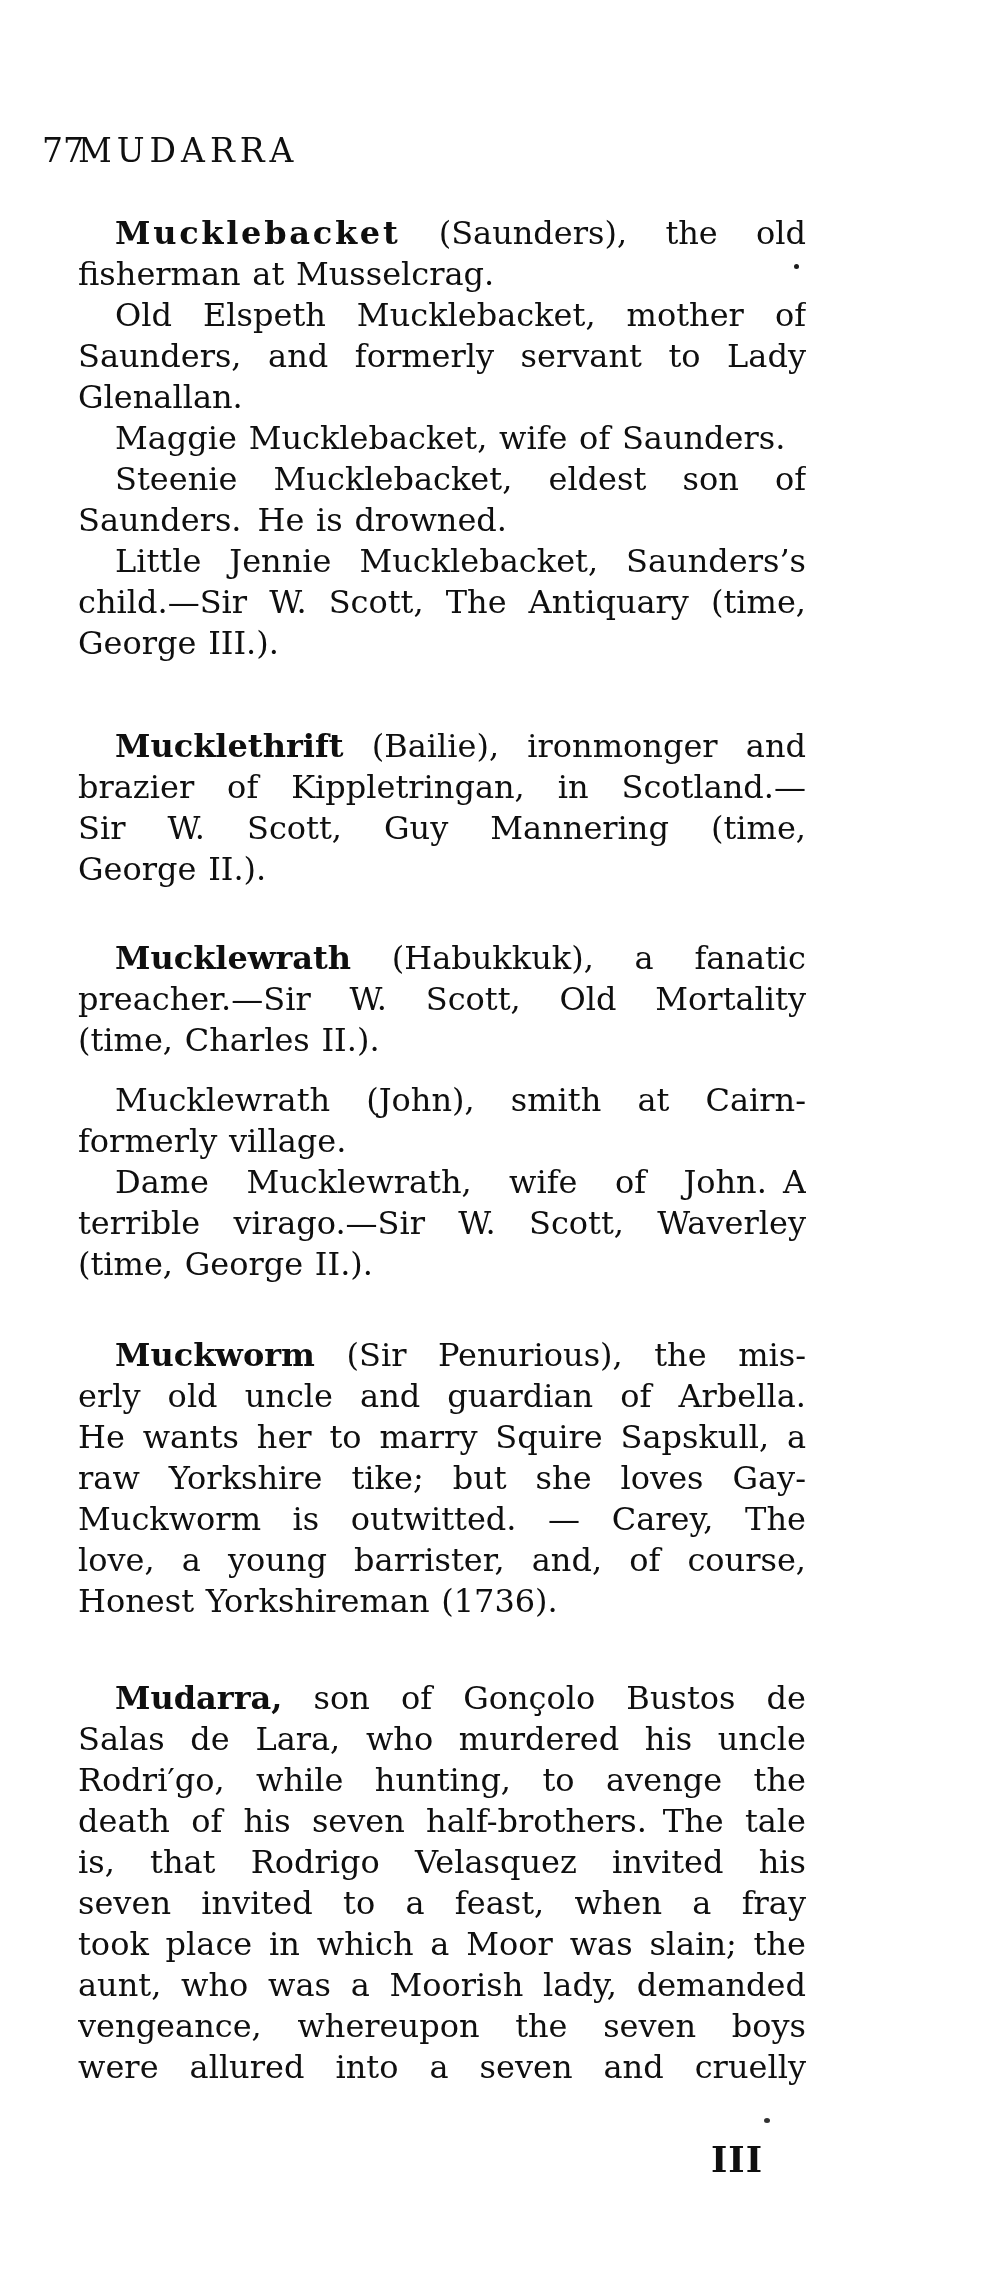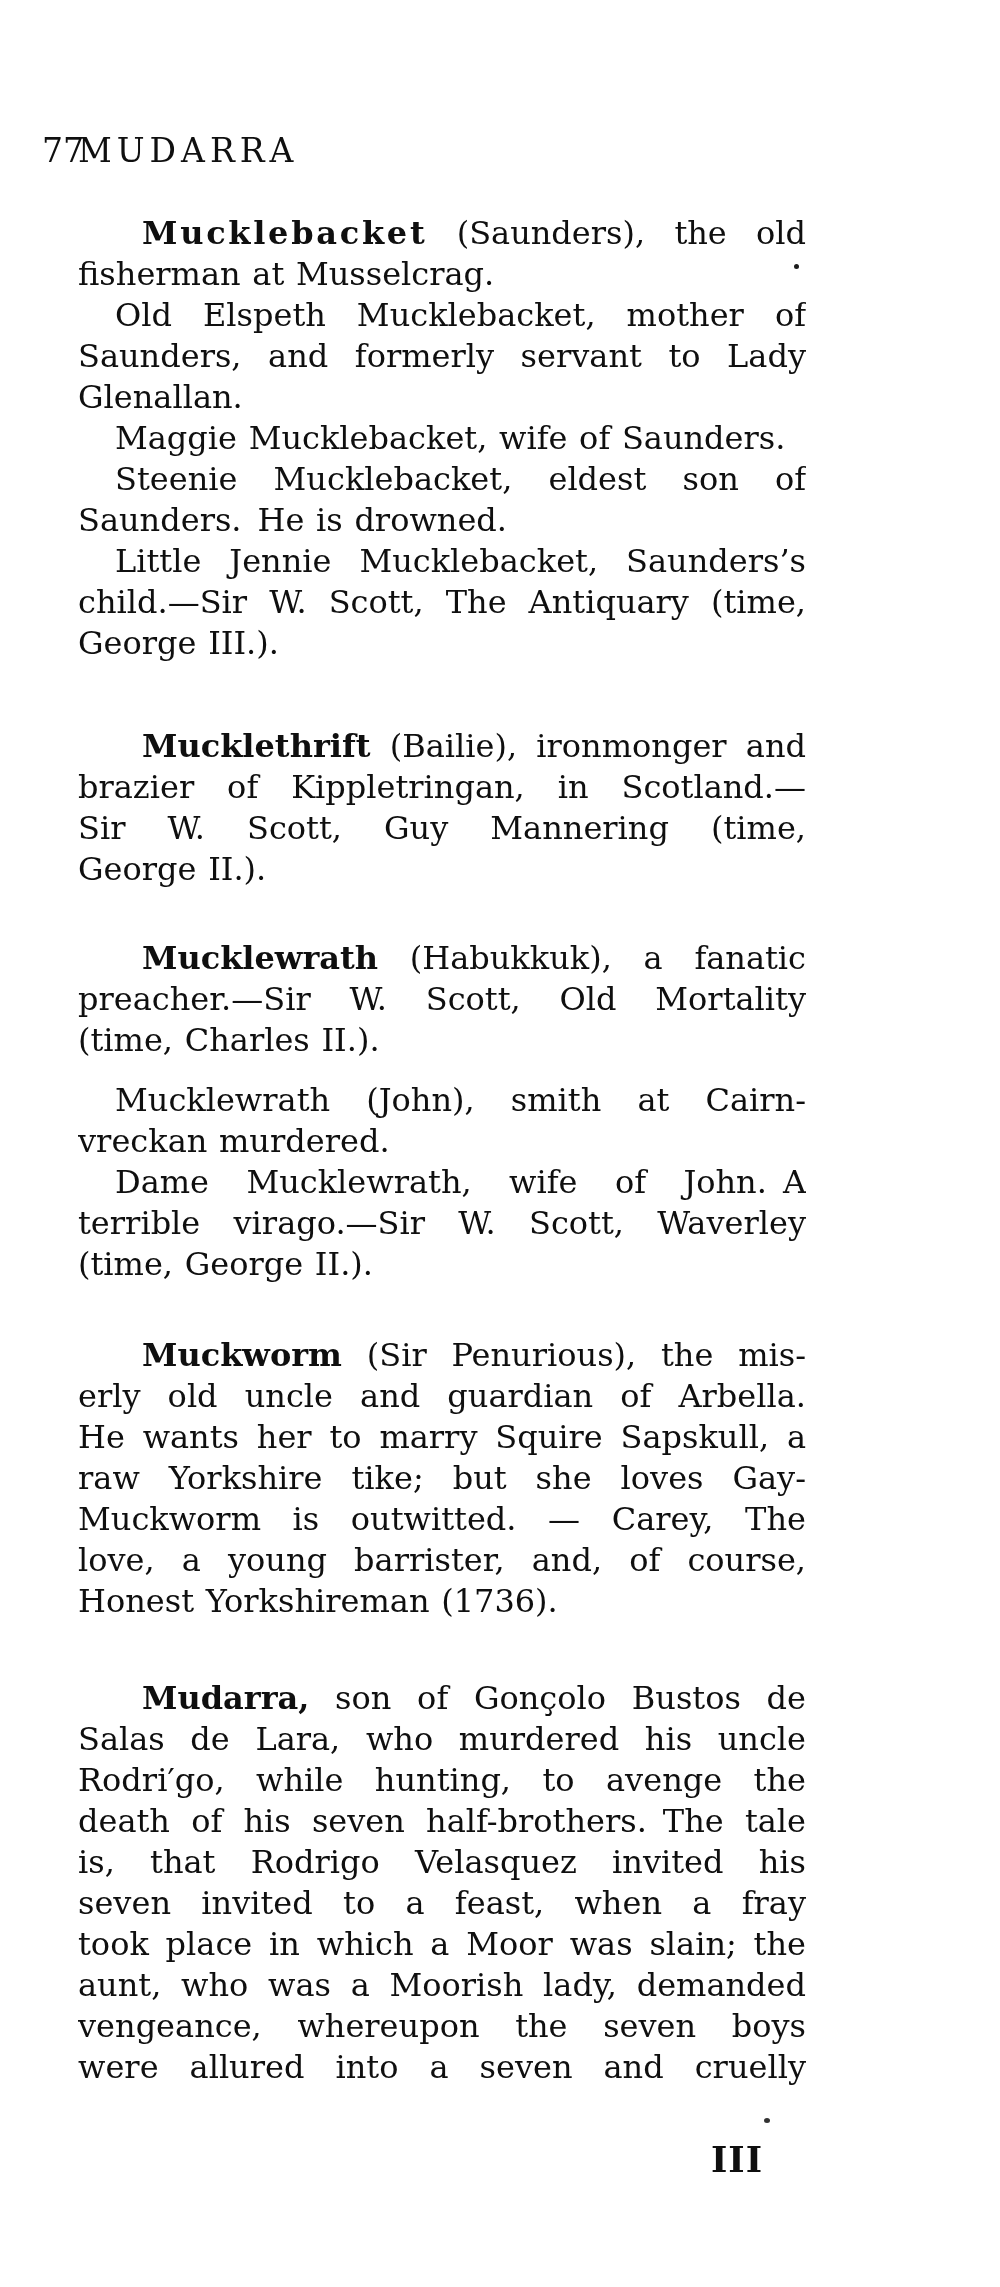--- a/index.html
+++ b/index.html
@@ -31,21 +31,21 @@
     word-spacing: 1.5px;
   }
   .line {
     height: 41px; overflow: hidden;
     text-align: justify;
     text-align-last: justify;
   }
   .line.last { text-align-last: left; }
   .line.indent { text-indent: 37px; }
   .it { }
-  .bd { font-weight: bold; margin-left: 27px; }
+  .bd { font-weight: bold; }
   .sp { letter-spacing: 0.085em; }
   .entry:nth-child(2) { margin-top: 62px; }
   .entry:nth-child(3) { margin-top: 48px; }
   .entry:nth-child(4) { margin-top: 19px; }
   .entry:nth-child(5) { margin-top: 50px; }
   .entry:nth-child(6) { margin-top: 56px; }
   .signature-mark {
     position: absolute; left: 711px; top: 2134px;
     font-size: 35px; line-height: 27px;
     font-weight: bold; letter-spacing: 1px; margin-top: 12px;
@@ -97,21 +97,21 @@
       <div class="entry">
         <div class="paragraph">
           <div class="line indent"><span class="bd">Mucklewrath</span><span class=""> (</span><span class="it">Habukkuk</span><span class="">), a fanatic</span></div>
           <div class="line"><span class="">preacher.—Sir W. Scott, </span><span class="it">Old Mortality</span></div>
           <div class="line last"><span class="">(time, Charles II.).</span></div>
         </div>
       </div>
       <div class="entry">
         <div class="paragraph">
           <div class="line indent"><span class="it">Mucklewrath</span><span class=""> (</span><span class="it">John</span><span class="">), smith at Cairn-</span></div>
-          <div class="line last"><span class="">vreckan murdered.</span></div>
+          <div class="line last"><span class="">formerly village.</span></div>
         </div>
         <div class="paragraph">
           <div class="line indent"><span class="it">Dame Mucklewrath</span><span class="">, wife of John. A</span></div>
           <div class="line"><span class="">terrible virago.—Sir W. Scott, </span><span class="it">Waverley</span></div>
           <div class="line last"><span class="">(time, George II.).</span></div>
         </div>
       </div>
       <div class="entry">
         <div class="paragraph">
           <div class="line indent"><span class="bd">Muckworm</span><span class=""> (</span><span class="it">Sir Penurious</span><span class="">), the mis-</span></div>

